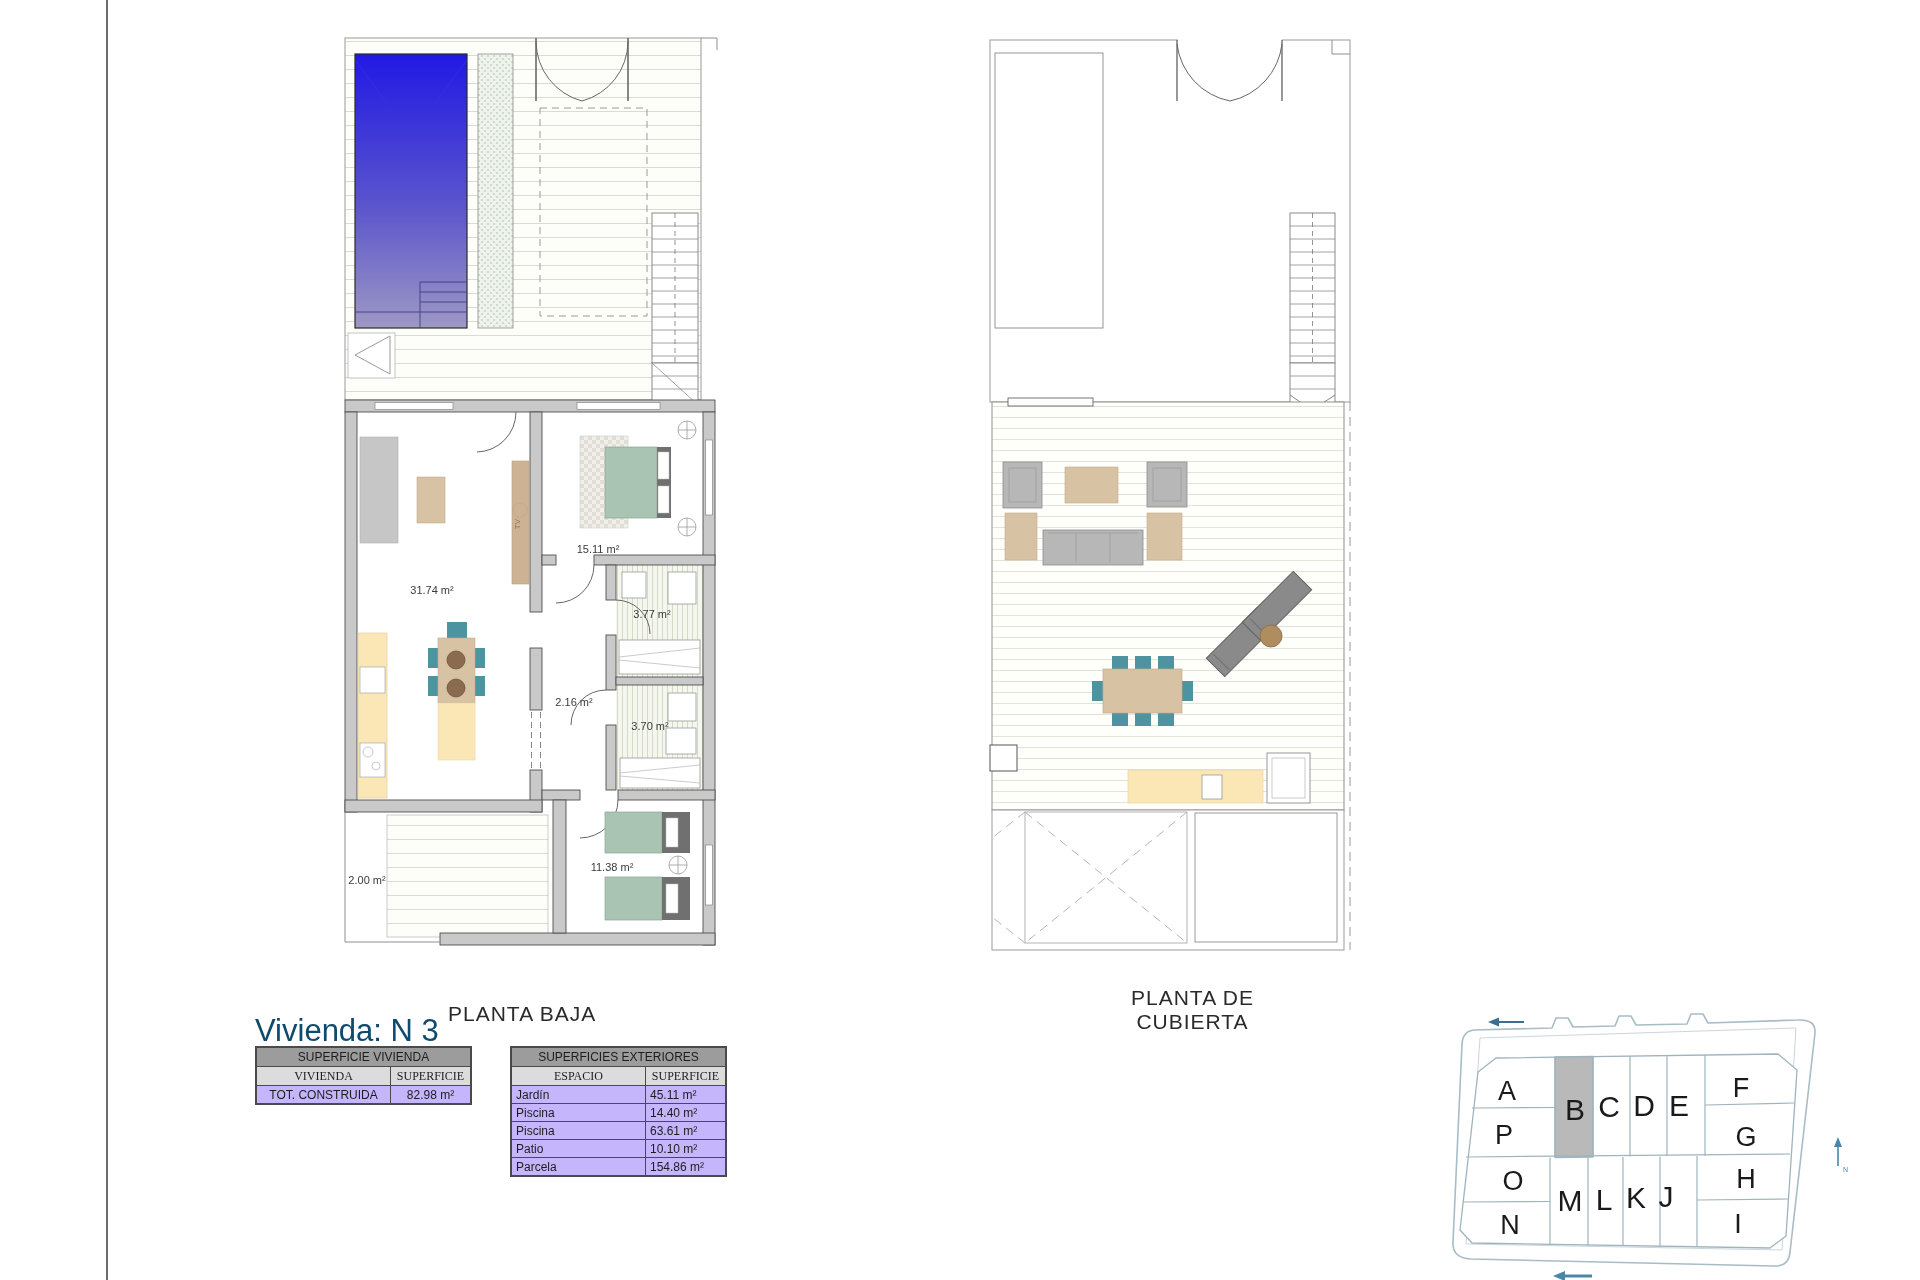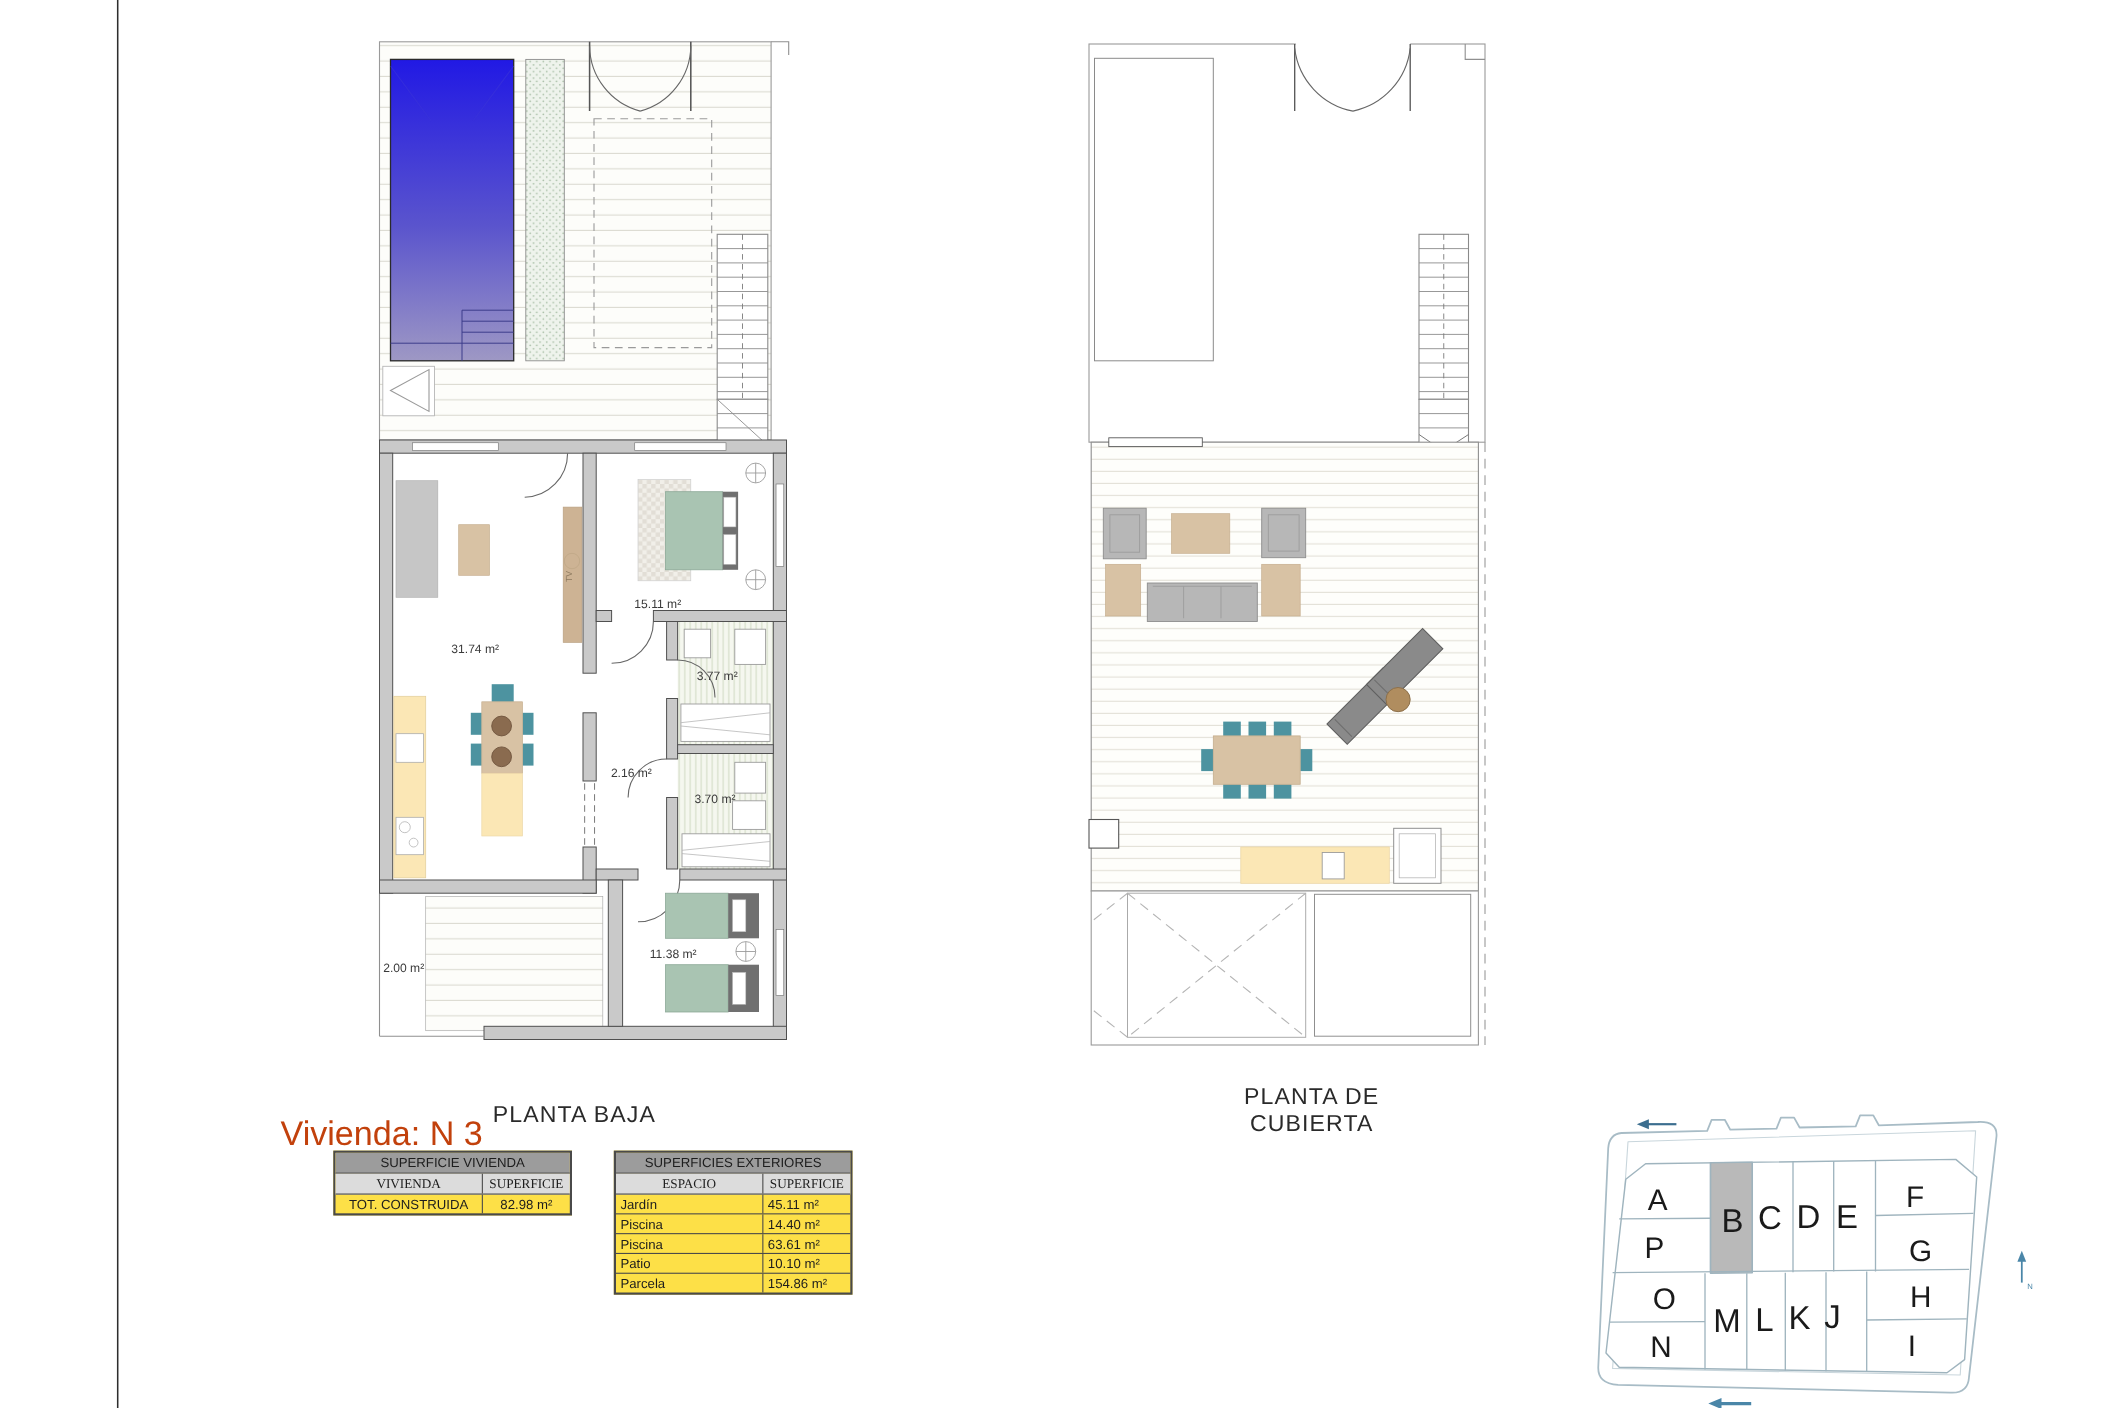--- a/index.html
+++ b/index.html
@@ -4,23 +4,23 @@
 <style>
   html,body{margin:0;padding:0;background:#ffffff;}
   #page{position:relative;width:1920px;height:1280px;background:#ffffff;overflow:hidden;
         font-family:"Liberation Sans",sans-serif;color:#222;}
   svg text{font-family:"Liberation Sans",sans-serif;}
   .room-lbl{font-size:11px;fill:#3a3a3a;}
   .wall{fill:#c9c9c9;stroke:#4f4f4f;stroke-width:0.9;}
   .thin{fill:none;stroke:#8f8f8f;stroke-width:1;}
   .arc{fill:none;stroke:#666;stroke-width:1;}
   .fixture{fill:#ffffff;stroke:#9a9a9a;stroke-width:0.8;}
-  .page-title{position:absolute;left:255px;top:1013px;font-size:31px;color:#c2410c;}
+  .page-title{position:absolute;left:255px;top:1013px;font-size:31px;color:#0c4a6e;}
   .caption{position:absolute;font-size:21px;color:#2a2a2a;letter-spacing:1px;}
-  .tbl{position:absolute;width:213px;border:2px solid #4a4a4a;font-size:12px;color:#1d1d1d;background:#fde047;margin-left:48px;}
+  .tbl{position:absolute;width:213px;border:2px solid #4a4a4a;font-size:12px;color:#1d1d1d;background:#c4b5fd;}
   .tbl .ttl{background:#9c9c9c;text-align:center;padding:2px 0;border-bottom:1px solid #4a4a4a;}
   .trow{display:flex;border-bottom:1px solid #4a4a4a;}
   .trow:last-child{border-bottom:none;}
   .hdrrow{background:#dcdcdc;font-family:Liberation Serif, serif;}
   .c1{width:134px;border-right:1px solid #4a4a4a;padding:1.5px 4px;box-sizing:border-box;}
   .c2{width:79px;padding:1.5px 4px;box-sizing:border-box;}
   .ctr{text-align:center;}
 </style>
 </head>
 <body>

